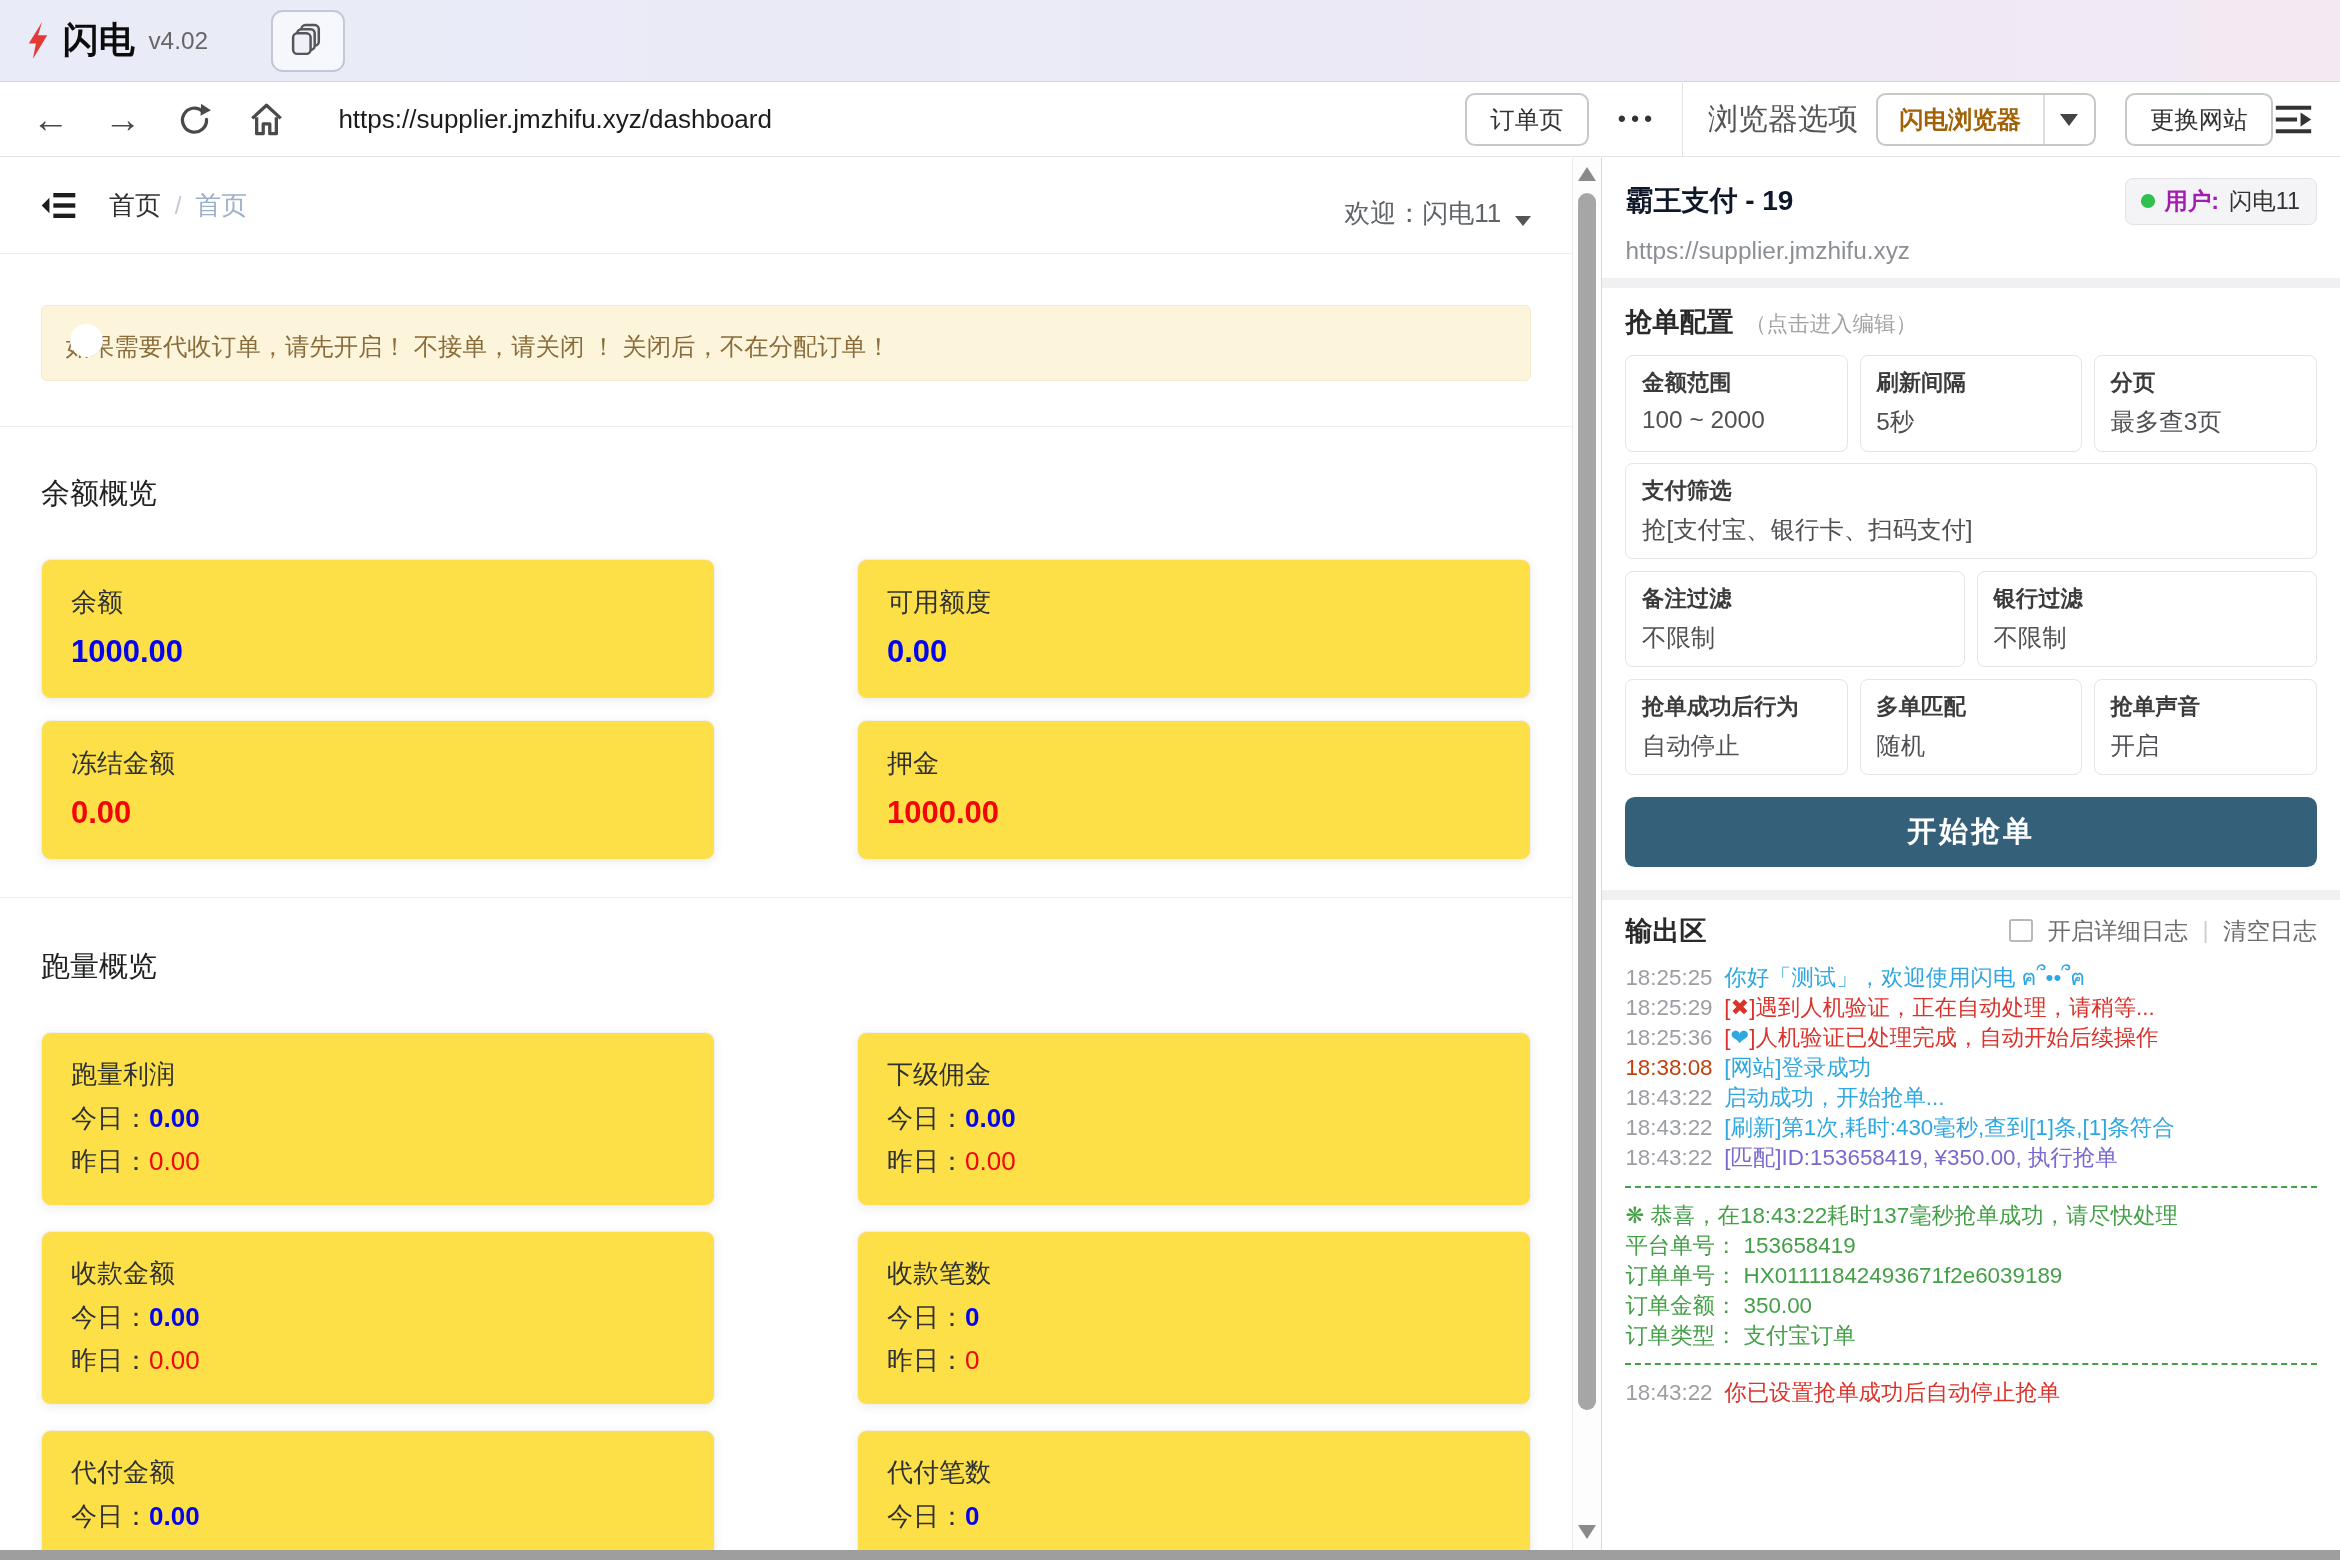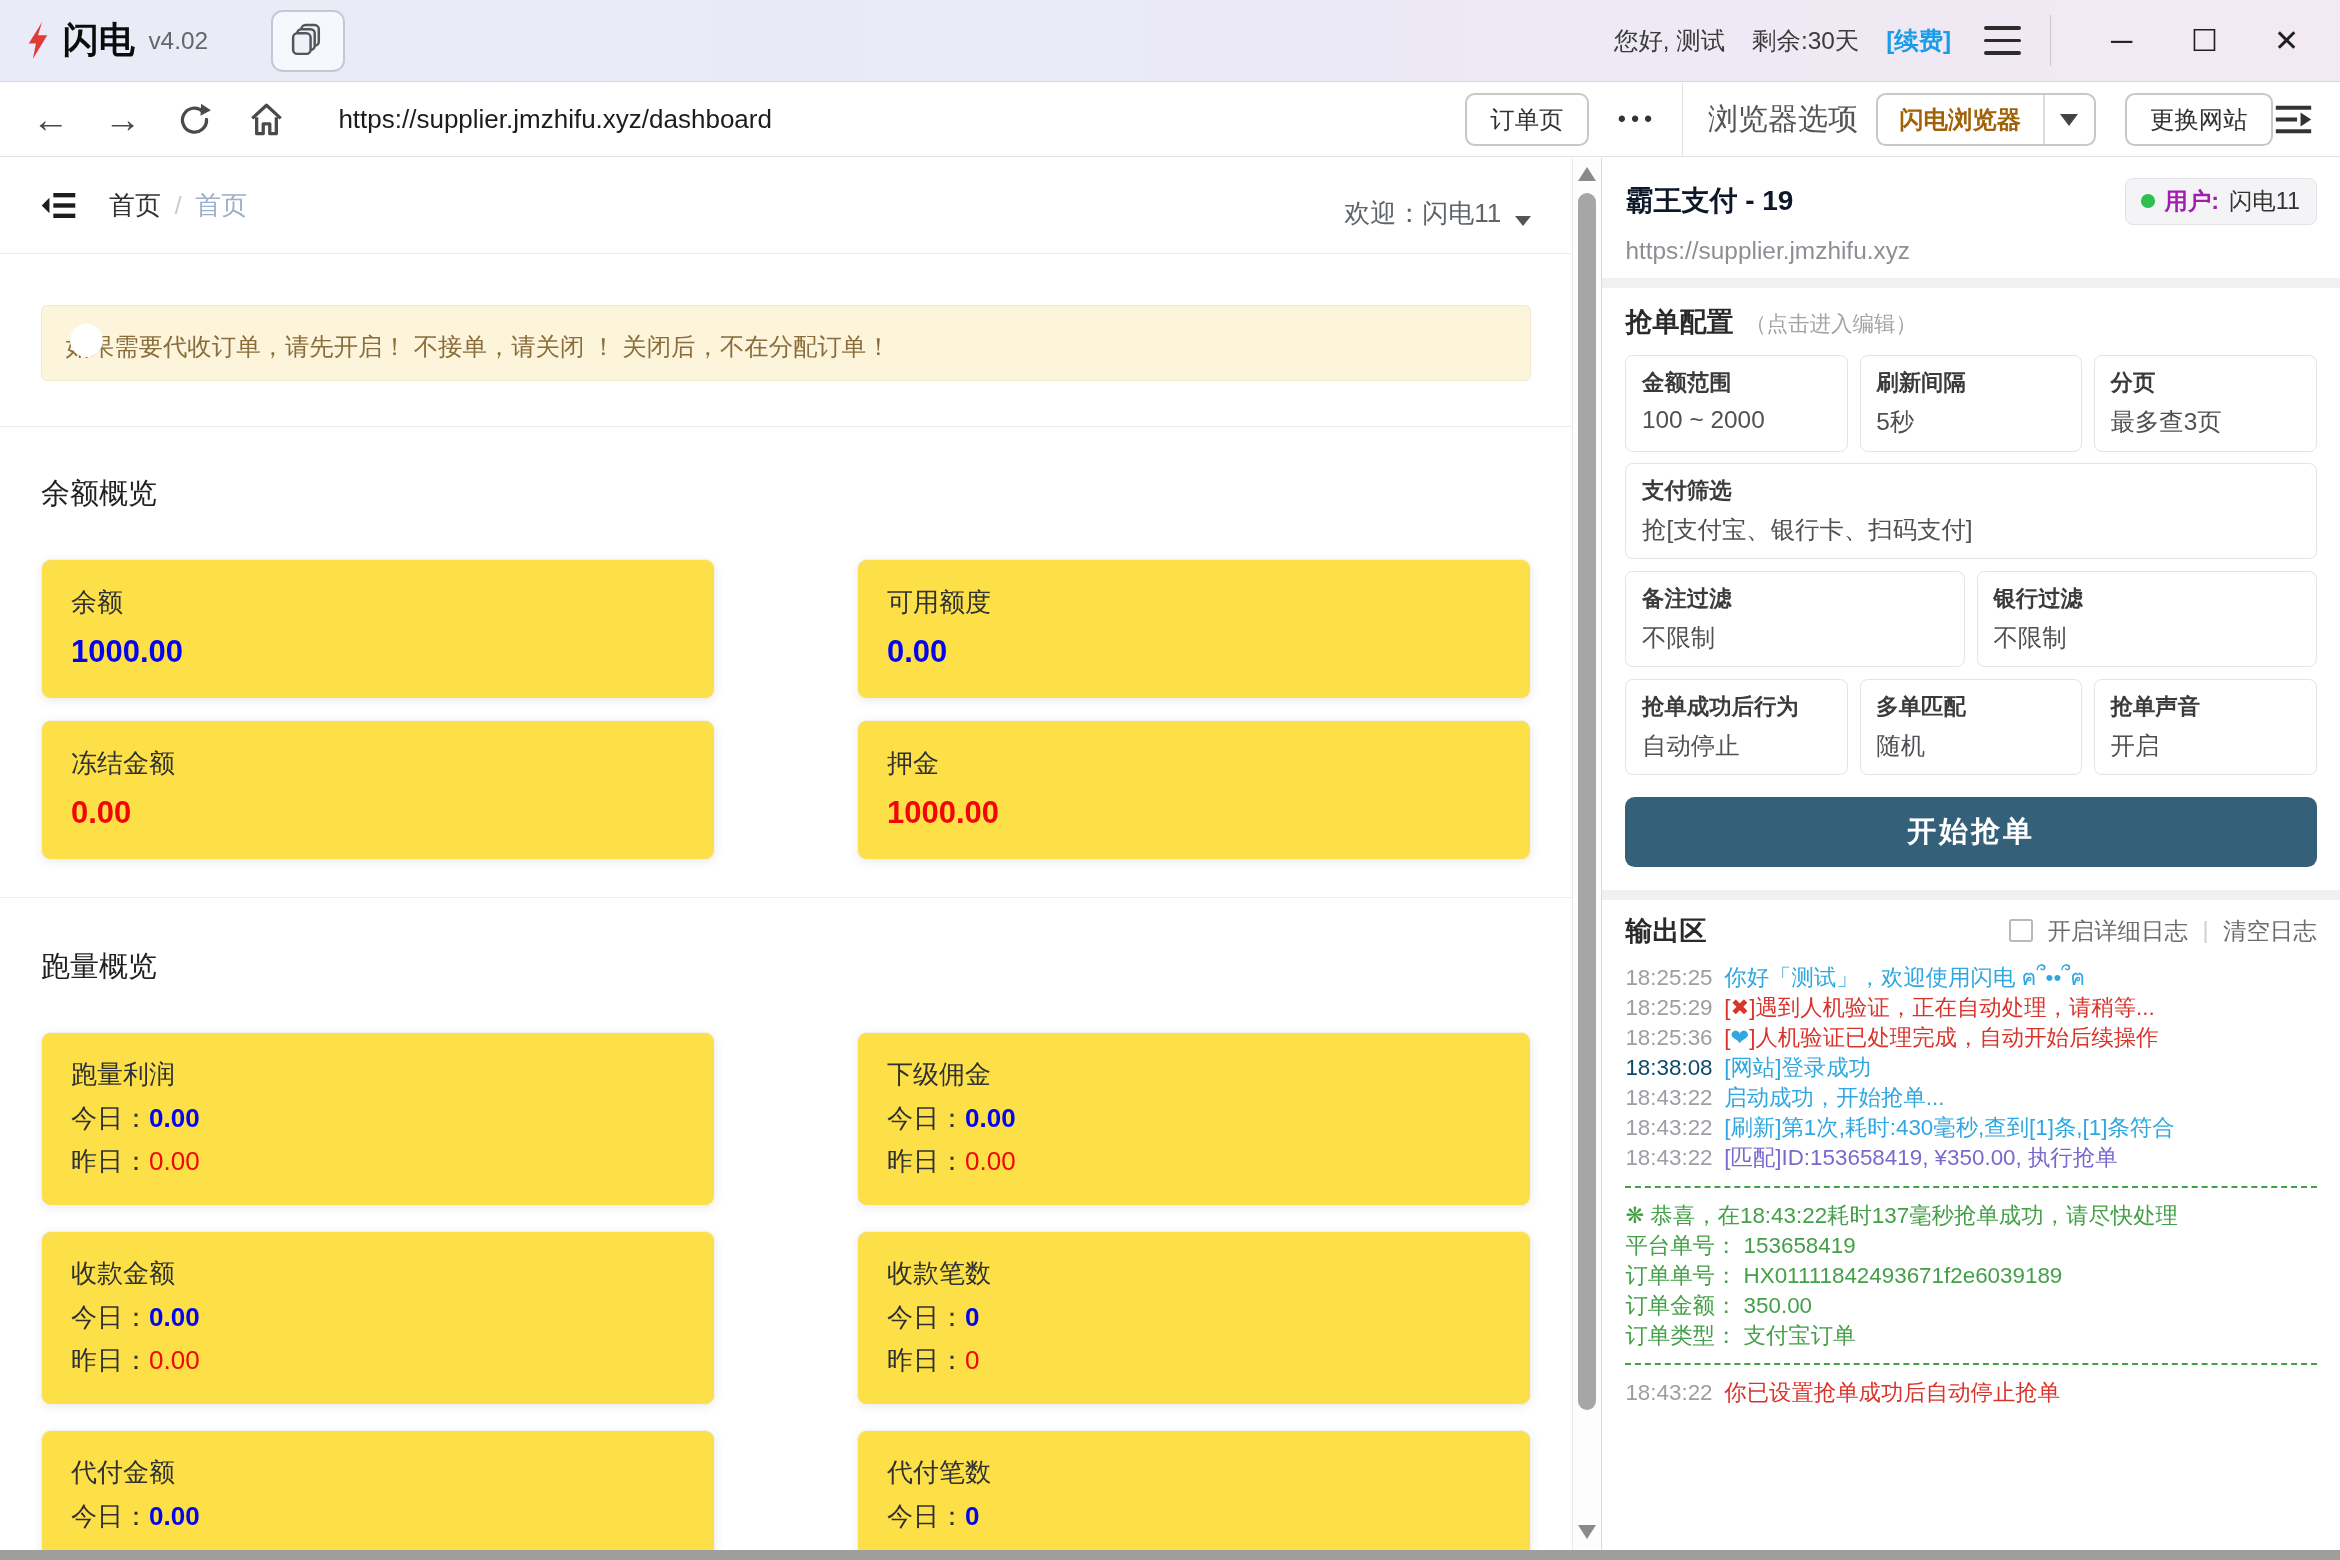--- a/index.html
+++ b/index.html
@@ -130,34 +130,20 @@
     <span class="multiwin-btn">
       <span style="display:flex;">
         <svg width="37" height="37" viewBox="0 0 36 36">
           <rect x="12" y="3" width="17" height="20" rx="4" fill="#eef1fa" stroke="#555" stroke-width="2.4"></rect>
           <rect x="8" y="7" width="17" height="20" rx="4" fill="#eef1fa" stroke="#555" stroke-width="2.4"></rect>
           <rect x="4" y="11" width="17" height="20" rx="4" fill="#eef1fa" stroke="#555" stroke-width="2.4"></rect>
         </svg>
       </span>
     </span>
   </div>
-  <div class="tb-right">
-    <span class="item">您好, 测试</span>
-    <span class="item">剩余:30天</span>
-    <span class="item renew" id="renew" style="color: rgb(27, 156, 232);">[续费]</span>
-    <span class="hamburger">
-        <i></i>
-        <i></i>
-        <i></i>
-      </span>
-    <span class="tb-divider"></span>
-    <span class="win-btn">─</span>
-    <span class="win-btn">☐</span>
-    <span class="win-btn">✕</span>
-  </div>
 </div>
 
 <div class="navbar">
   <span class="nav-glyph">←</span>
   <span class="nav-glyph">→</span>
   <span class="nav-glyph" style="display:inline-flex;justify-content:center;">
     <svg width="35" height="35" viewBox="0 0 32 32">
         <path d="M27 16 A11 11 0 1 1 23.5 8.5" fill="none" stroke="#4a4a4a" stroke-width="3" stroke-linecap="round"></path>
         <polygon points="22,1.5 31,7.5 21.5,12.5" fill="#4a4a4a"></polygon>
       </svg>
@@ -347,21 +333,21 @@
         <span class="chk"></span>
         <span>开启详细日志</span>
         <span class="out-sep">|</span>
         <span class="clear-log">清空日志</span>
       </span>
     </div>
     <div class="logs" id="logs">
         <div class="log-line"><span class="lt" style="color: rgb(156, 158, 163);">18:25:25</span><span style="color: rgb(47, 167, 224);">你好「测试」，欢迎使用闪电 ฅ՞••՞ฅ</span></div>
         <div class="log-line"><span class="lt" style="color: rgb(156, 158, 163);">18:25:29</span><span style="color: rgb(217, 52, 43);">[✖]遇到人机验证，正在自动处理，请稍等...</span></div>
         <div class="log-line"><span class="lt" style="color: rgb(156, 158, 163);">18:25:36</span><span style="color: rgb(217, 52, 43);">[</span><span style="color: rgb(47, 167, 224);">❤</span><span style="color: rgb(217, 52, 43);">]人机验证已处理完成，自动开始后续操作</span></div>
-        <div class="log-line"><span class="lt" style="color: #0c4a6e; text-align: center;">18:38:08</span><span style="color: rgb(47, 167, 224);">[网站]登录成功</span></div>
+        <div class="log-line"><span class="lt" style="color: #c2410c; text-align: center;">18:38:08</span><span style="color: rgb(47, 167, 224);">[网站]登录成功</span></div>
         <div class="log-line"><span class="lt" style="color: rgb(156, 158, 163);">18:43:22</span><span style="color: rgb(47, 167, 224);">启动成功，开始抢单...</span></div>
         <div class="log-line"><span class="lt" style="color: rgb(156, 158, 163);">18:43:22</span><span style="color: rgb(47, 167, 224);">[刷新]第1次,耗时:430毫秒,查到[1]条,[1]条符合</span></div>
         <div class="log-line"><span class="lt" style="color: rgb(156, 158, 163);">18:43:22</span><span style="color: rgb(123, 104, 207);">[匹配]ID:153658419, ¥350.00, 执行抢单</span></div>
         <div class="log-sep"></div>
         <div class="log-line"><span style="color: rgb(67, 160, 71);">❋ 恭喜，在18:43:22耗时137毫秒抢单成功，请尽快处理</span></div>
         <div class="log-line"><span style="color: rgb(67, 160, 71);">平台单号： 153658419</span></div>
         <div class="log-line"><span style="color: rgb(67, 160, 71);">订单单号： HX01111842493671f2e6039189</span></div>
         <div class="log-line"><span style="color: rgb(67, 160, 71);">订单金额： 350.00</span></div>
         <div class="log-line"><span style="color: rgb(67, 160, 71);">订单类型： 支付宝订单</span></div>
         <div class="log-sep"></div>

